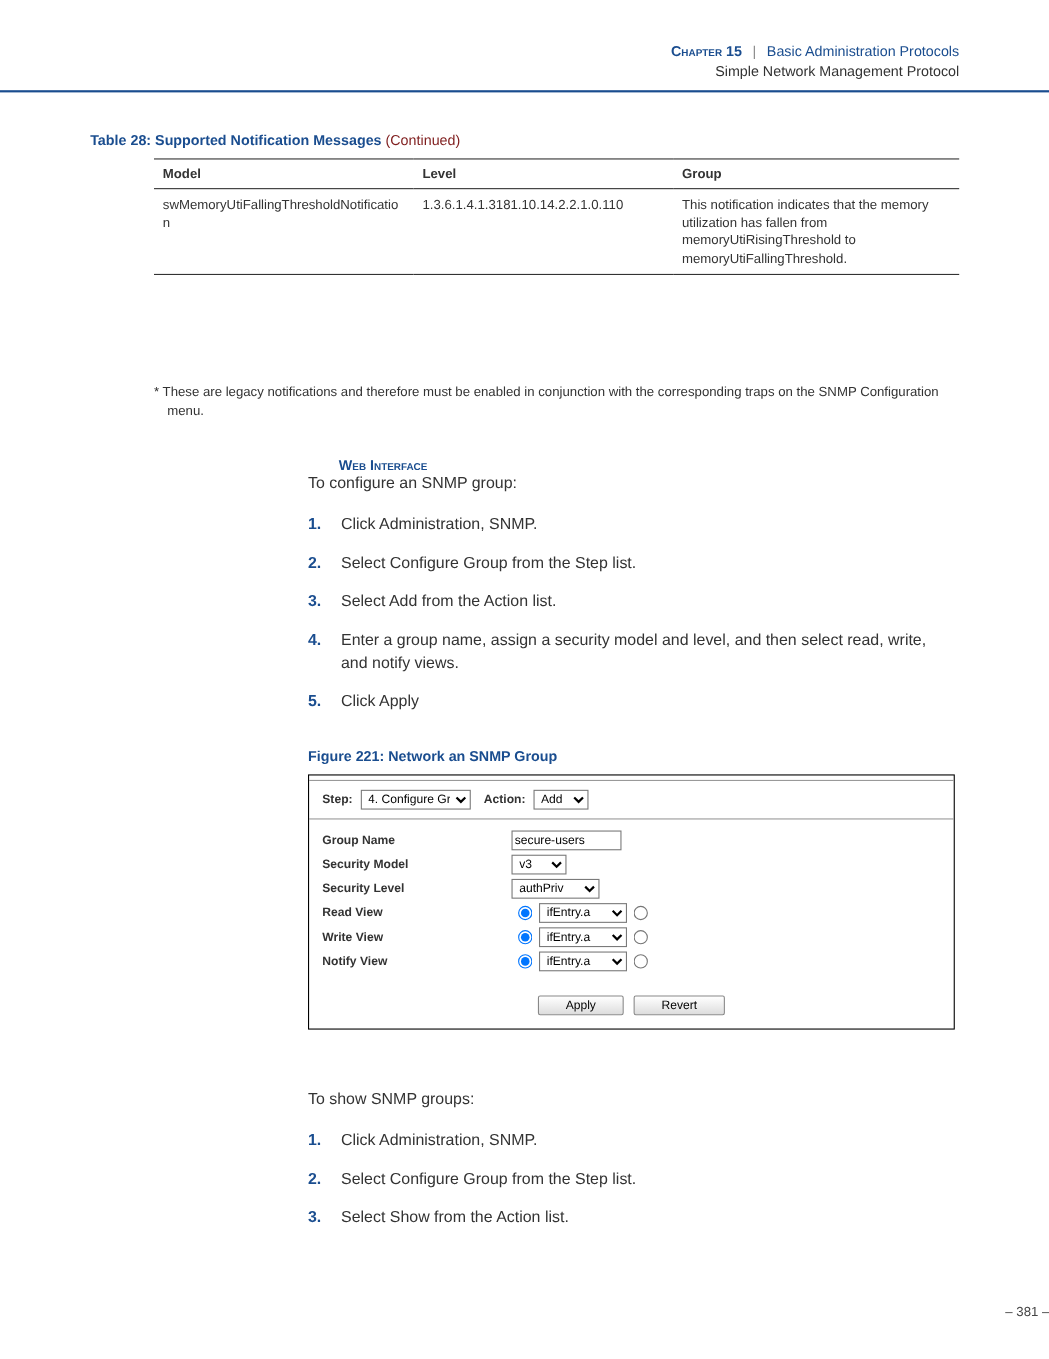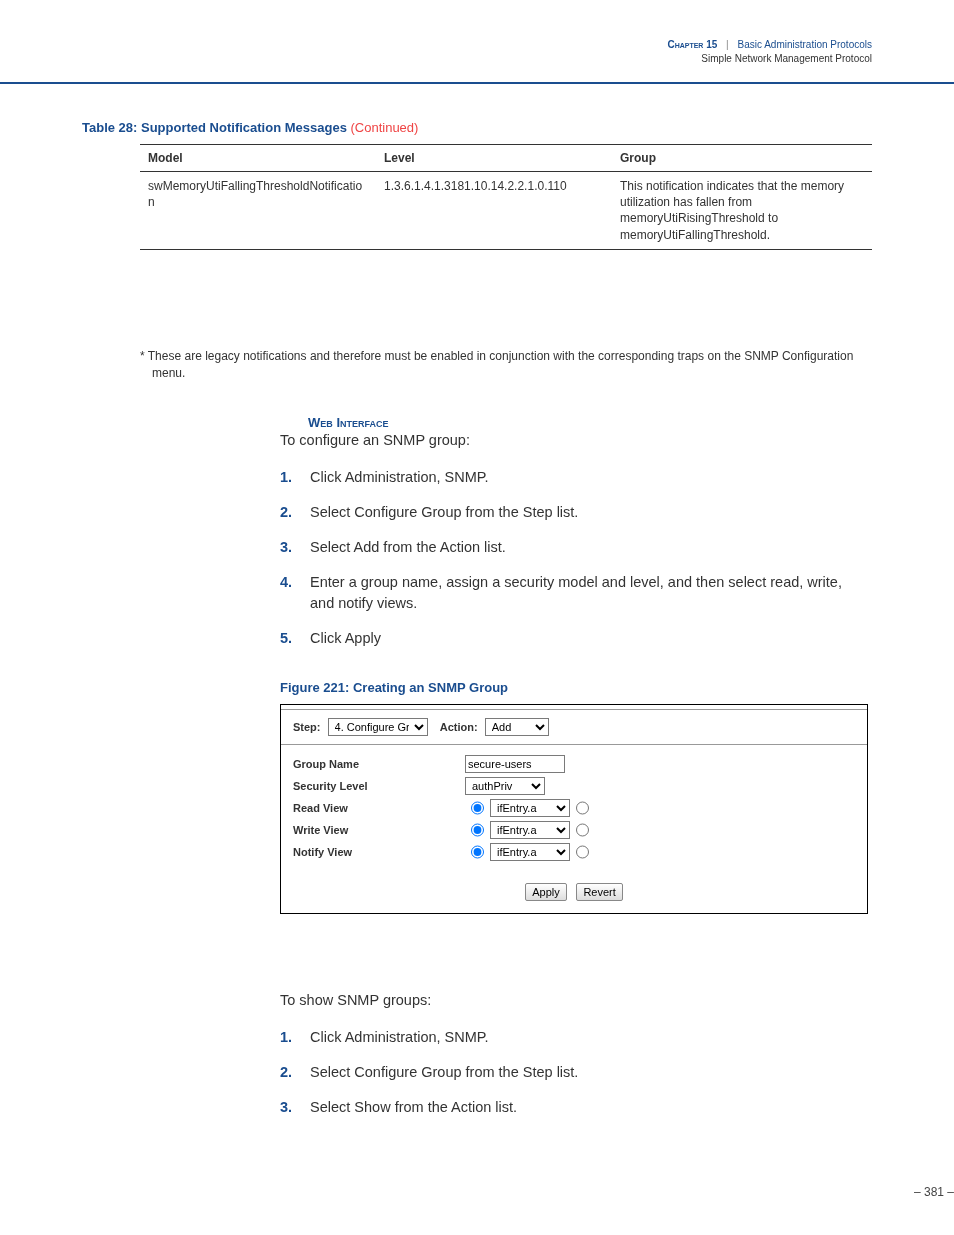--- a/index.html
+++ b/index.html
@@ -6,28 +6,28 @@
   body {
     font-family: Verdana, Arial, sans-serif;
     background: #fff;
     width: 954px;
     height: 1235px;
     position: relative;
     font-size: 13px;
     color: #333;
   }
   .header-line { position: absolute; top: 82px; left: 0; right: 0; height: 2px; background: #1a4d8f; }
-  .header-text { position: absolute; top: 38px; right: 82px; text-align: right; font-size: 10px; line-height: 1.4; margin-left: 36px; }
+  .header-text { position: absolute; top: 38px; right: 82px; text-align: right; font-size: 13px; line-height: 1.4; margin-left: 36px; }
   .header-text .ch { color: #1a4d8f; font-weight: bold; font-variant: small-caps; }
   .header-text .sep { color: #888; margin: 0 6px; }
   .header-text .title1 { color: #1a4d8f; }
   .header-text .title2 { color: #333; }
   .table-caption { position:absolute; top:120px; left:82px; font-size:13px; }
   .table-caption .b { color:#1a4d8f; font-weight:bold; }
-  .table-caption .c { color:#ef4444; }
+  .table-caption .c { color:#7f1d1d; }
   .tbl { position:absolute; top:144px; left:140px; width:732px; border-collapse:collapse; font-size:12px; }
   .tbl th { text-align:left; font-weight:bold; padding:6px 8px; border-top:1px solid #333; border-bottom:1px solid #333; vertical-align:top;margin-top:10px; }
   .tbl td { padding:6px 8px; vertical-align:top; line-height:1.35; }
   .tbl tbody tr:last-child td { border-bottom:1px solid #333; }
   .tbl .col1 { width:236px; }
   .tbl .col2 { width:236px; }
   .tbl .col3 { width:260px; }
   .footnote { position:absolute; top:348px; left:140px; width:730px; font-size:12px; line-height:1.4; text-indent:-12px; padding-left:12px; }
   .section-heading { position:absolute; top:415px; left:308px; color:#1a4d8f; font-weight:bold; font-variant:small-caps; font-size:13px; }
   .intro1 { position:absolute; top:432px; left:280px; font-size:14.5px; }
@@ -39,27 +39,27 @@
   .figcap { position:absolute; top:680px; left:280px; color:#1a4d8f; font-weight:bold; font-size:13px; }
   .mock { position:absolute; top:704px; left:280px; width:588px; border:1px solid #000; background:#fff; font-family: Arial, sans-serif; }
   .mock .bc { color:#b00000; font-weight:bold; font-size:13px; padding:10px 12px 4px; }
   .mock .divider { border-top:1px solid #999; margin:4px 0 0; }
   .mock .toolbar { padding:8px 12px 4px; font-size:11px; }
   .mock .toolbar .lbl { font-weight:bold; margin-right:4px; }
   .mock select, .mock input[type=text] { font-size:11px; border:1px solid #7a7a7a; background:#fff; height:18px; padding:0 2px; }
   .mock .form { padding:6px 12px 14px; font-size:11px; }
   .mock .row { display:flex; align-items:center; margin:4px 0;gap:42px; }
   .mock .row .fl { font-weight:bold; width:130px; }
-  .mock select.sm { width:64px; }
+  .mock select.sm { width:50px; }
   .mock select.md { width:80px; }
   .mock select.lg { width:100px; }
   .mock .radio-g { display:inline-flex; }
   .mock .radio-g input { margin:0 6px; }
   .mock .btns { text-align:center; padding:4px 0 12px; }
-  .mock .btns button { font-size:11px; padding:2px 6px; margin:0 3px; border:1px solid #888; background:linear-gradient(#fff,#ddd); border-radius:2px; }
+  .mock .btns button { font-size:11px; padding:2px 24px; margin:0 3px; border:1px solid #888; background:linear-gradient(#fff,#ddd); border-radius:2px; }
   .intro2 { position:absolute; top:992px; left:280px; font-size:14.5px; }
   .steps-b { top:1027px; }
   .pagenum { position:absolute; bottom:36px; left:0; right:0; text-align:right; font-size:12px; color:#444; }
 </style>
 </head>
 <body>
 
 <div class="header-text">
   <span class="ch">Chapter 15</span>
   <span class="sep">|</span>
@@ -110,36 +110,40 @@
   <li>
       <span class="n">4.</span>
       <span class="t">Enter a group name, assign a security model and level, and then select read, write, and notify views.</span>
     </li>
   <li>
       <span class="n">5.</span>
       <span class="t">Click Apply</span>
     </li>
 </ol>
 
-<div class="figcap">Figure 221:  Creating an SNMP Group</div>
+<div class="figcap">Figure 221:  Network an SNMP Group</div>
 
 <div class="mock">
   <div class="divider"></div>
   <div class="toolbar">
     <span class="lbl">Step:</span>
     <select class="lg"><option>4. Configure Group</option></select>
     &nbsp;&nbsp;
     <span class="lbl">Action:</span>
     <select class="sm"><option>Add</option></select>
   </div>
   <div class="divider"></div>
   <div class="form">
     <div class="row">
       <span class="fl">Group Name</span>
       <input type="text" style="width: 100px;" value="secure-users">
+    </div>
+    <div class="row">
+      <span class="fl">Security Model</span>
+      <select class="sm"><option>v3</option></select>
     </div>
     <div class="row">
       <span class="fl">Security Level</span>
       <select class="md"><option>authPriv</option></select>
     </div>
     <div class="row">
       <span class="fl">Read View</span>
       <span class="radio-g">
         <input type="radio" checked="" style="">
         <select class="md"><option>ifEntry.a</option></select>

